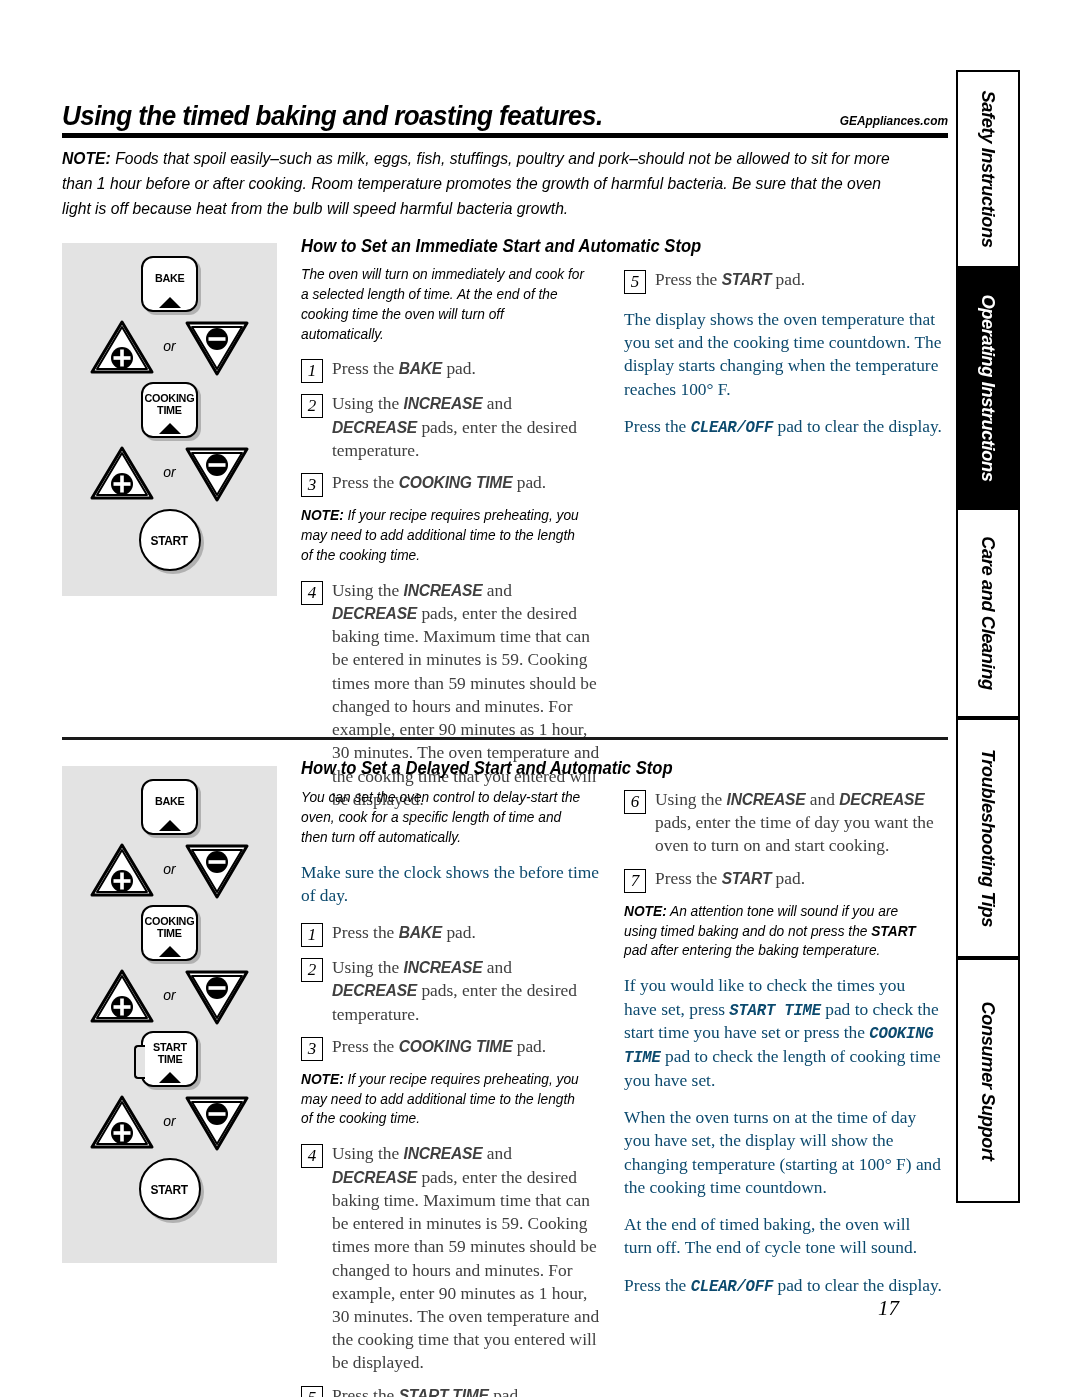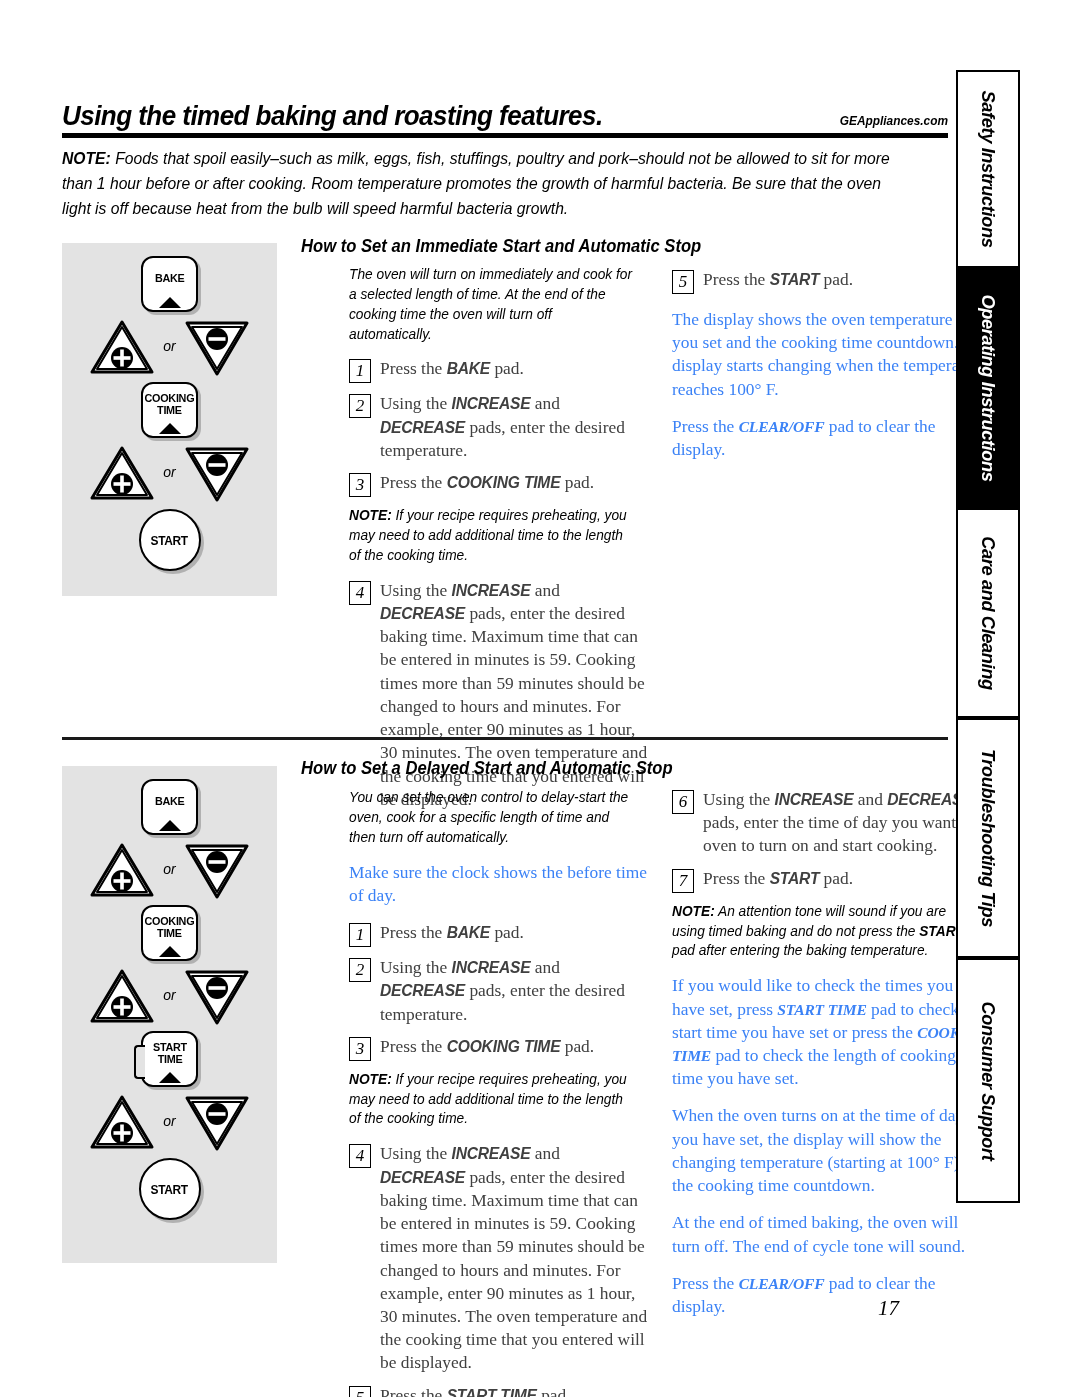--- a/index.html
+++ b/index.html
@@ -110,39 +110,39 @@
   }
 
   
   .sec-heading {
     position: absolute;
     font-family: "Liberation Sans", sans-serif;
     font-weight: bold; font-style: italic; font-size: 17.5px;
     transform: scaleX(0.95); transform-origin: left top;
     white-space: nowrap; color: #000;
   }
-  .col { position: absolute; color: #000; margin-left: 48px; }
+  .col { position: absolute; color: #000; }
   .col-l { width: 300px; }
   .col-r { width: 318px; }
 
   .note-it {
     font-family: "Liberation Sans", sans-serif;
     font-style: italic; font-size: 14.3px; line-height: 1.39;
     transform: scaleX(0.96); transform-origin: left top;
     margin-bottom: 13px;
   }
   .note-it b { font-weight: bold; font-style: italic; }
 
   .para {
     font-family: "Liberation Serif", serif;
     font-size: 17.4px; line-height: 1.335;
-    margin-bottom: 14px; color: #3b82f6;
+    margin-bottom: 14px; color: #0c4a6e;
   }
   .para b {
-    font-family: Liberation Serif, serif;
+    font-family: Liberation Mono, monospace;
     font-weight: bold; font-style: italic; font-size: 15.6px;
     letter-spacing: -0.2px;
   }
 
   
   .step { display: flex; margin-bottom: 9px; }
   .step-num {
     flex: 0 0 auto; width: 22px; height: 24px;
     border: 1.6px solid #000; background: #fff;
     font-family: "Liberation Serif", serif;

